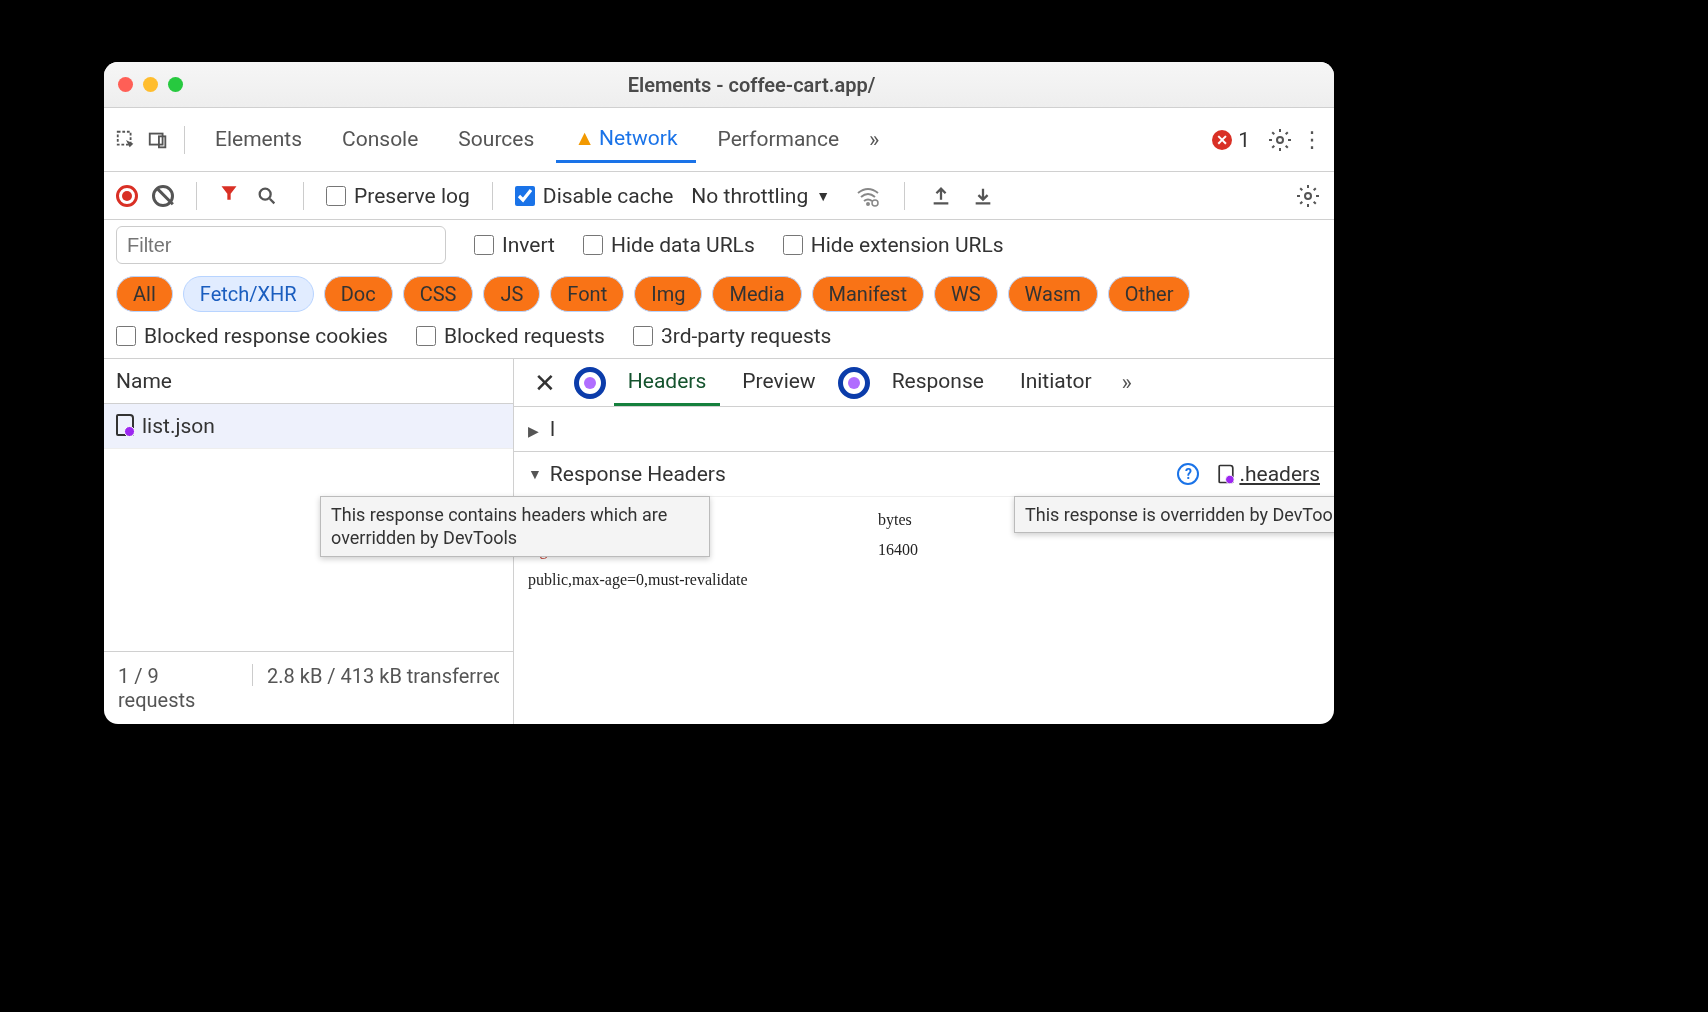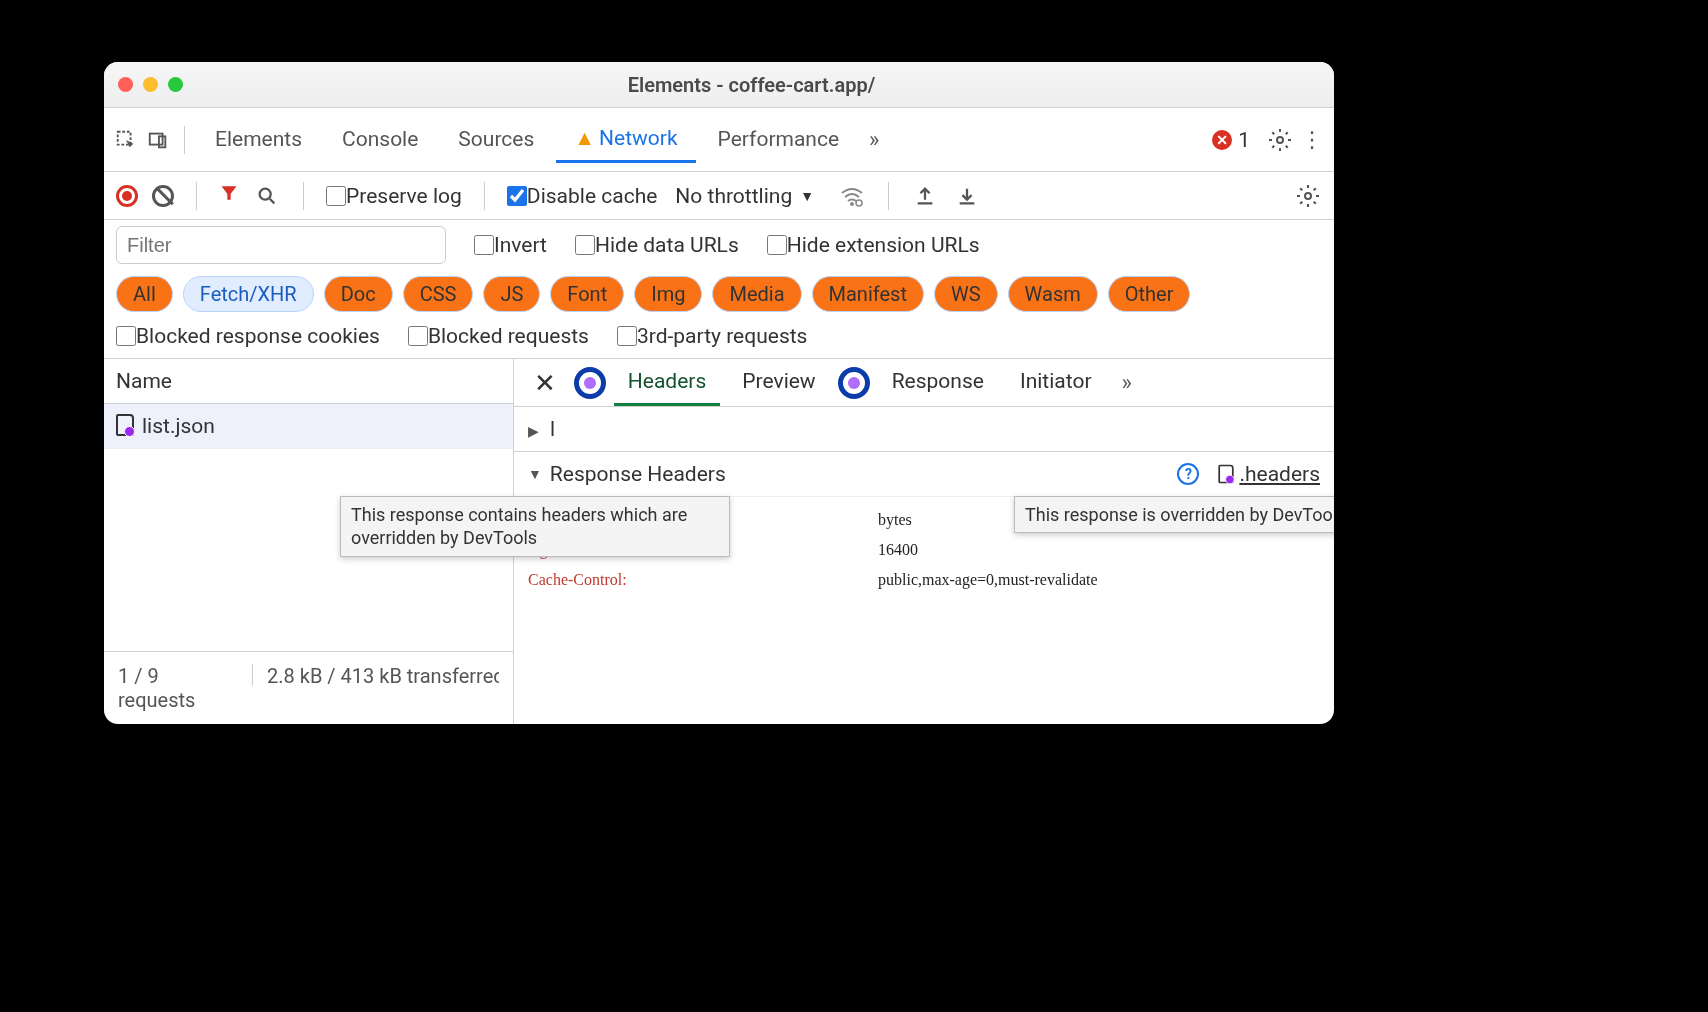--- a/index.html
+++ b/index.html
@@ -17,21 +17,21 @@
 .tabitem.active { color:#1a73e8; border-bottom:3px solid #1a73e8; }
 .chev { font-size:22px; color:#555; margin:0 8px; cursor:pointer; }
 .errbadge { display:flex; align-items:center; gap:6px; margin-left:auto; margin-right:12px; }
 .errcircle { width:20px; height:20px; border-radius:50%; background:#d93025; color:#fff; display:flex; align-items:center; justify-content:center; font-size:14px; font-weight:bold; }
 .toolbar { height:48px; display:flex; align-items:center; padding:0 12px; gap:14px; border-bottom:1px solid #d0d0d0; }
 .recbtn { width:22px; height:22px; border:3px solid #d93025; border-radius:50%; display:flex; align-items:center; justify-content:center; }
 .recbtn::after { content:""; width:10px; height:10px; background:#d93025; border-radius:50%; }
 .noentry { width:22px; height:22px; border:3px solid #555; border-radius:50%; position:relative; }
 .noentry::after { content:""; position:absolute; left:-2px; top:50%; width:22px; height:3px; background:#555; transform:rotate(45deg) translateY(-50%); transform-origin:center; }
 .filtericon svg{width:20px;height:20px;}
-.cb { display:flex; align-items:center; }
+.cb { display:flex; align-items:center; gap:8px; }
 .cb input { width:20px; height:20px; accent-color:#1a73e8; }
 .sel { display:flex; align-items:center; gap:8px; margin-left:4px; }
 .sel .arr { font-size:14px; }
 .filterrow { display:flex; align-items:center; padding:6px 12px; gap:28px; flex-wrap:wrap; }
 .filterinput { width:330px; height:38px; border:1px solid #ccc; border-radius:6px; padding:0 10px; font-size:20px; color:#999; }
 .pills { display:flex; gap:10px; padding:6px 12px; flex-wrap:wrap; }
 .pill { padding:5px 16px; border:1px solid #b8d4ff; border-radius:18px; font-size:20px; cursor:pointer; background:#f97316; }
 .pill.active { background:#e1ecff; color:#1a5dbf; }
 .chkrow { display:flex; gap:28px; padding:6px 12px 10px; border-bottom:1px solid #d0d0d0; }
 .content { flex:1; display:flex; min-height:0; }
@@ -52,21 +52,21 @@
 .general { padding:10px 14px; border-bottom:1px solid #d0d0d0; }
 .resphdr { padding:10px 14px; display:flex; align-items:center; gap:8px; border-bottom:1px solid #eee; }
 .tri { font-size:14px; color:#555; }
 .helpicon { margin-left:auto; width:22px; height:22px; border:2px solid #1a73e8; border-radius:50%; color:#1a73e8; font-size:14px; display:flex; align-items:center; justify-content:center; font-weight:bold; }
 .hlink { text-decoration:underline; margin-left:10px; display:flex; align-items:center; gap:4px; }
 .kvblock { padding:8px 14px; font-family:Liberation Serif, serif; font-size:16px; }
 .kv { display:flex; padding:6px 0; }
 .kv .k { width:350px; color:#c0392b; }
 .kv .v { flex:1; color:#222; word-break:break-word; }
 .tooltip { position:absolute; background:#f4f4f4; border:1px solid #bbb; padding:6px 10px; font-size:18px; color:#333; box-shadow:0 2px 6px rgba(0,0,0,.2); line-height:1.3; z-index:10; }
-.tt1 { left:236px; top:434px; width:390px; }
+.tt1 { left:216px; top:434px; width:390px; }
 .tt2 { left:910px; top:434px; width:364px; }
 .scrollthumb { position:absolute; right:2px; top:434px; width:10px; height:28px; background:#bbb; border-radius:5px; }
 .spcr { flex:1; }
 </style>
 </head>
 <body>
 
 <div class="window">
 
   <div class="titlebar">
@@ -254,21 +254,20 @@
       <div class="kvblock">
         <div class="kv">
             <div class="k">Accept-Ranges:</div>
             <div class="v">bytes</div>
           </div>
         <div class="kv">
             <div class="k">Age:</div>
             <div class="v">16400</div>
           </div>
         <div class="kv">
-            <div class="k">Cache-Control:</div>
             <div class="v">public,max-age=0,must-revalidate</div>
           </div>
       </div>
     </div>
   </div>
 
   <div class="scrollthumb"></div>
 
   <div class="tooltip tt1">This response contains headers which are overridden by DevTools</div>
   <div class="tooltip tt2">This response is overridden by DevTools</div>

